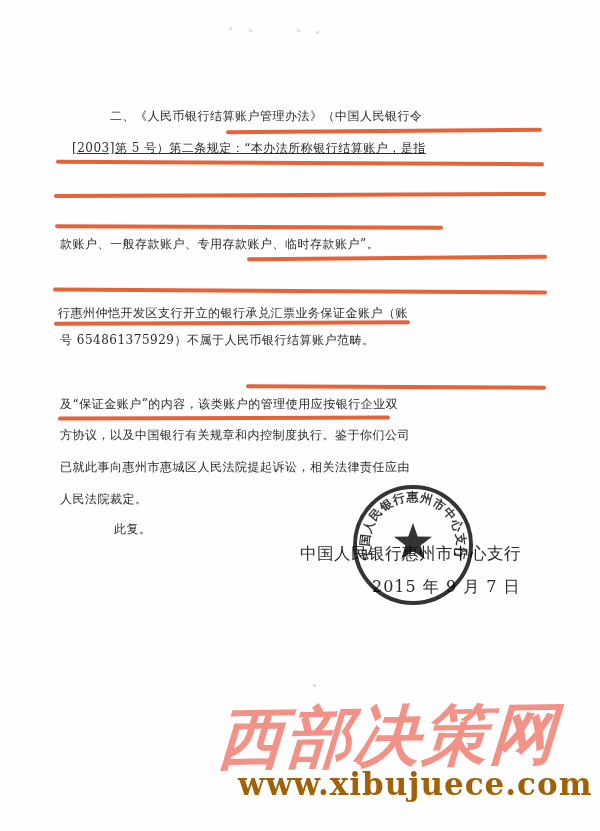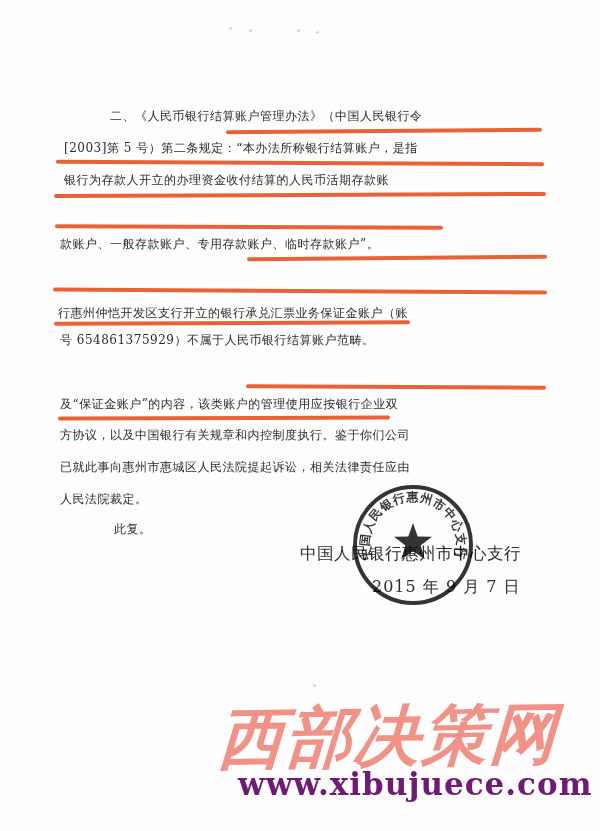--- a/index.html
+++ b/index.html
@@ -63,21 +63,21 @@
     color:#f29186;
     letter-spacing:2px;
     white-space:nowrap;
     transform:rotate(-1deg) skewX(-4deg);
   }
   .wm-url{
     position:absolute;
     left:238px;top:766px;
     font-size:31px;
     font-weight:bold;
-    color:#701a75;
+    color:#a16207;
     letter-spacing:1px;
     white-space:nowrap;
   }
   
   .speck{
     position:absolute;width:3px;height:3px;border-radius:50%;
     background:#b9b9b9;opacity:0.55;
   }
 </style>
 </head>
@@ -85,22 +85,21 @@
 
 <div class="page">
 
   <div class="speck" style="left:229px;top:27px;"></div>
   <div class="speck" style="left:249px;top:29px;"></div>
   <div class="speck" style="left:297px;top:29px;"></div>
   <div class="speck" style="left:316px;top:31px;"></div>
   <div class="speck" style="left:313px;top:684px;"></div>
 
   <div class="ln" style="left:110px;top:74px;">二、《人民币银行结算账户管理办法》（中国人民银行令</div>
-  <div class="ln" style="left:64px;top:106px;">[2003]第 5 号）第二条规定：“本办法所称银行结算账户，是指</div>
-  <div class="ln" style="left:64px;top:138px;">银行为存款人开立的办理资金收付结算的人民币活期存款账</div>
+  <div class="ln" style="left:72px;top:106px;text-decoration:underline;">[2003]第 5 号）第二条规定：“本办法所称银行结算账户，是指</div>
   <div class="ln" style="left:60px;top:202px;text-align:right;">款账户、一般存款账户、专用存款账户、临时存款账户”。</div>
   <div class="ln" style="left:58px;top:271px;">行惠州仲恺开发区支行开立的银行承兑汇票业务保证金账户（账</div>
   <div class="ln" style="left:60px;top:298px;">号 654861375929）不属于人民币银行结算账户范畴。</div>
   <div class="ln" style="left:60px;top:362px;">及“保证金账户”的内容，该类账户的管理使用应按银行企业双</div>
   <div class="ln" style="left:60px;top:425px;">已就此事向惠州市惠城区人民法院提起诉讼，相关法律责任应由</div>
   <div class="ln" style="left:60px;top:393px;">方协议，以及中国银行有关规章和内控制度执行。鉴于你们公司</div>
   <div class="ln" style="left:60px;top:457px;">人民法院裁定。</div>
   <div class="ln" style="left:114px;top:487px;">此复。</div>
 
   <div class="redline" style="left:226px;top:129px;width:316px;transform:rotate(-0.45deg);"></div>

